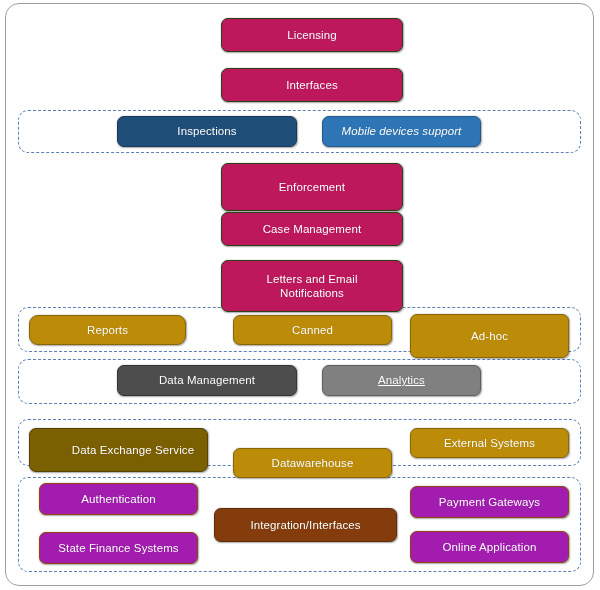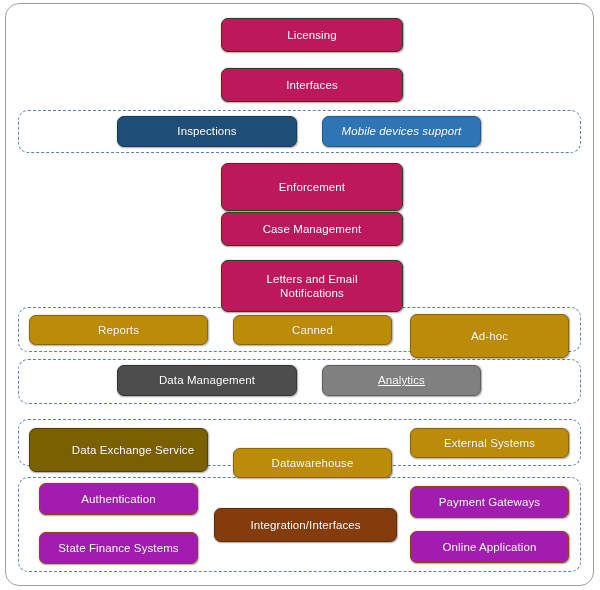--- a/index.html
+++ b/index.html
@@ -82,21 +82,21 @@
     </div>
   <div id="nodes-layer">
       <div class="node green" style="left: 221px; top: 18px; width: 182px; height: 34px;">Licensing</div>
       <div class="node green" style="left: 221px; top: 68px; width: 182px; height: 34px;">Interfaces</div>
       <div class="node blue-dark" style="left: 117px; top: 116px; width: 180px; height: 31px;">Inspections</div>
       <div class="node blue-light" style="left: 322px; top: 116px; width: 159px; height: 31px; font-style: italic;">Mobile devices support</div>
       <div class="node green" style="left: 221px; top: 163px; width: 182px; height: 48px;">Enforcement</div>
       <div class="node green" style="left: 221px; top: 212px; width: 182px; height: 34px;">Case Management</div>
       <div class="node green" style="left: 221px; top: 260px; width: 182px; height: 52px;">Letters and Email
 Notifications</div>
-      <div class="node gold" style="left: 29px; top: 315px; width: 179px; height: 30px;">Reports</div>
+      <div class="node gold" style="left: 29px; top: 315px; width: 157px; height: 30px; border-radius: 9px;">Reports</div>
       <div class="node gold" style="left: 233px; top: 315px; width: 159px; height: 30px;">Canned</div>
       <div class="node gold" style="left: 410px; top: 314px; width: 159px; height: 44px;">Ad-hoc</div>
       <div class="node gray-dark" style="left: 117px; top: 365px; width: 180px; height: 31px;">Data Management</div>
       <div class="node gray-light" style="left: 322px; top: 365px; width: 159px; height: 31px;">Analytics</div>
       <div class="node gold-dark" style="left: 29px; top: 428px; width: 179px; height: 44px; padding-left: 33px;">Data Exchange Service</div>
       <div class="node gold" style="left: 233px; top: 448px; width: 159px; height: 30px;">Datawarehouse</div>
       <div class="node gold" style="left: 410px; top: 428px; width: 159px; height: 30px;">External Systems</div>
       <div class="node orange" style="left: 39px; top: 483px; width: 159px; height: 32px;">Authentication</div>
       <div class="node orange" style="left: 410px; top: 486px; width: 159px; height: 32px;">Payment Gateways</div>
       <div class="node orange-dark" style="left: 214px; top: 508px; width: 183px; height: 34px;">Integration/Interfaces</div>

